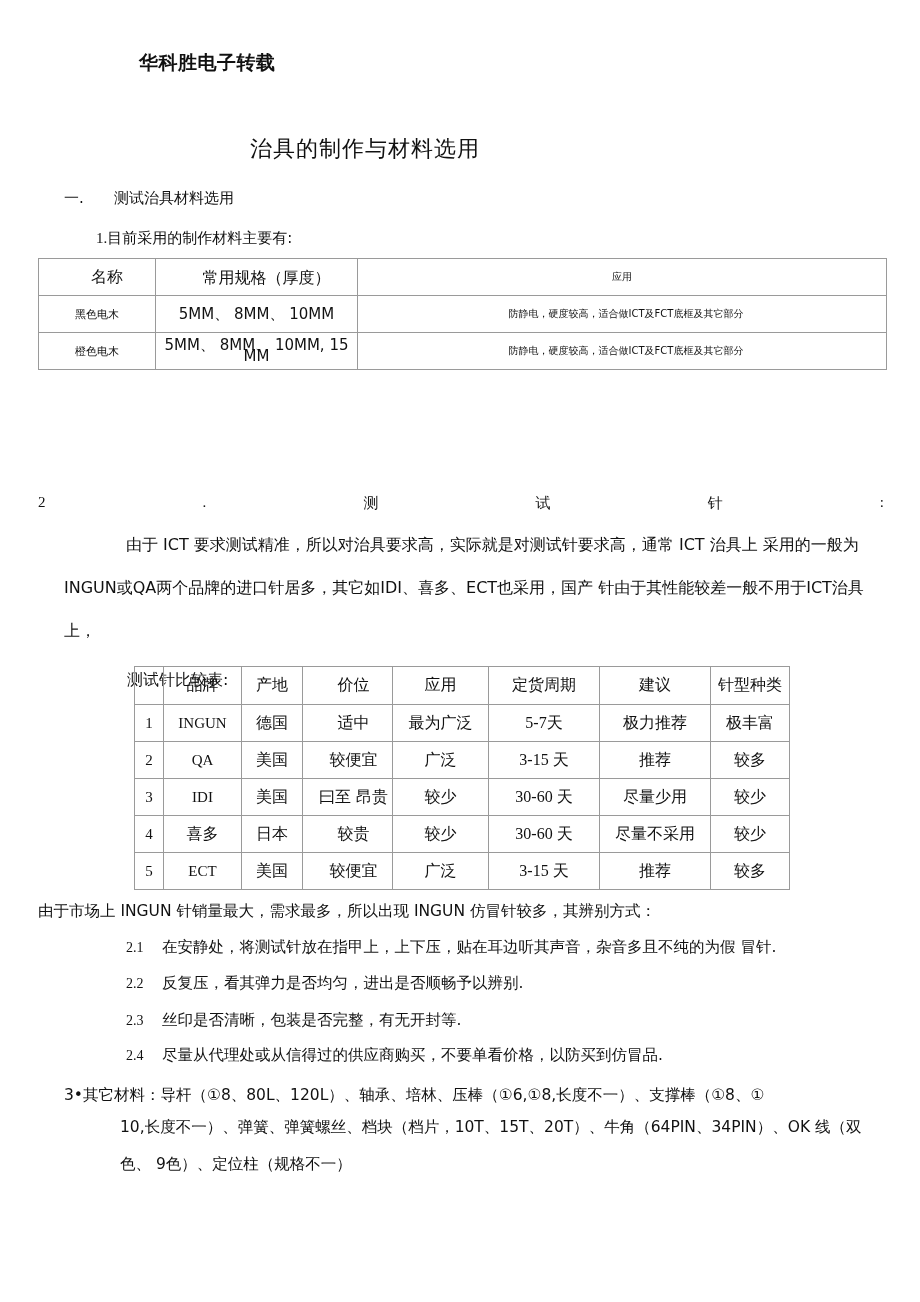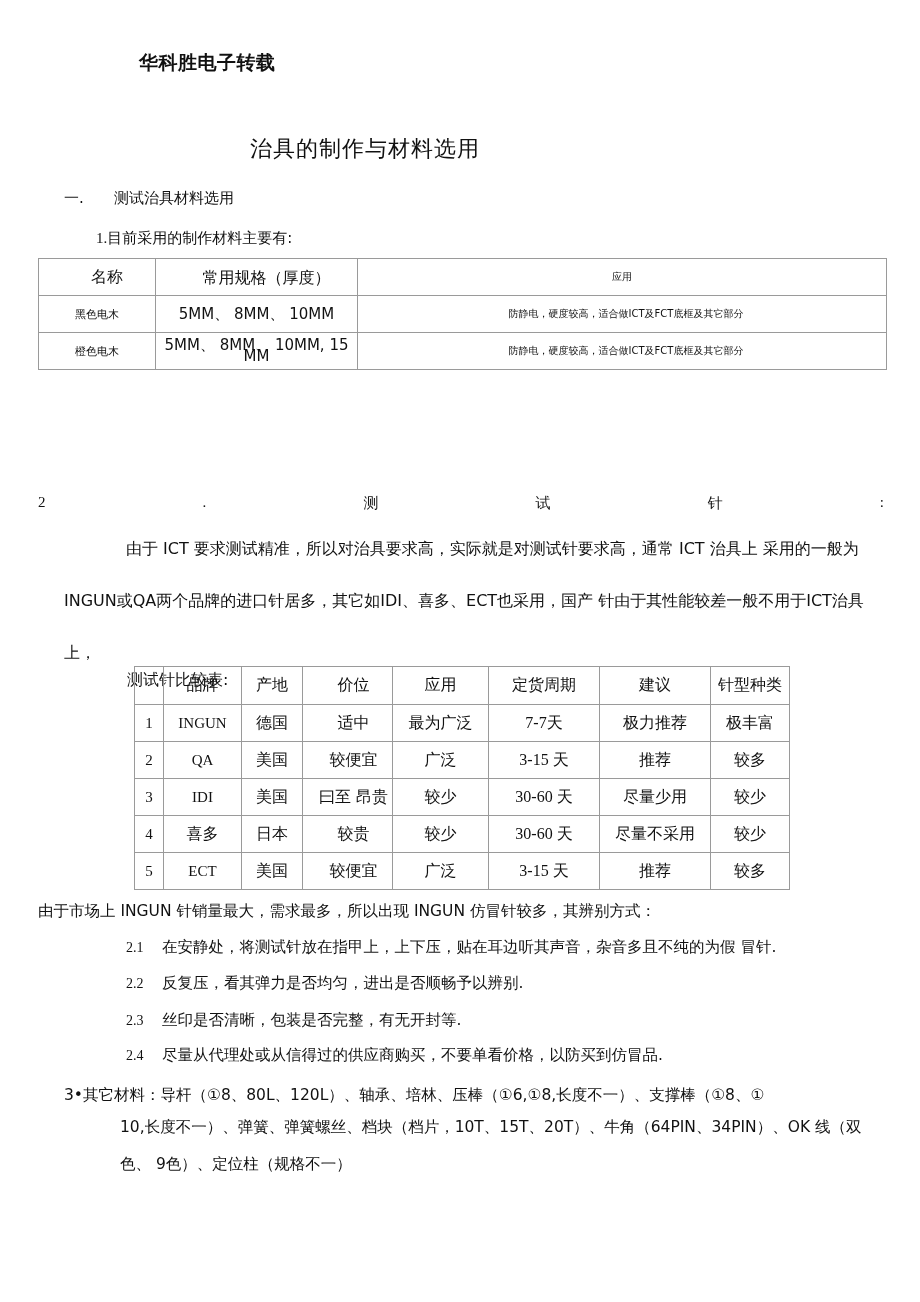--- a/index.html
+++ b/index.html
@@ -22,21 +22,21 @@
     .t1 td, .t1 th { border: 1px solid #9a9a9a; padding: 0; font-weight: normal; }
     .t1 th { height: 36px; font-size: 16px; padding-left: 20px; }
     .t1 td { height: 36px; font-size: 10px; }
     .t1 .c-name { width: 96px; text-align: center; font-size: 11px; }
     .t1 .c-spec { width: 181px; text-align: center; font-size: 15px; line-height: 11px; }
     .t1 .c-app { text-align: center; padding-left: 8px; font-size: 10px; }
     .t1 th.c-app { text-align: center; padding-left: 0; }
 
     .sec2 { left: 38px; top: 494px; width: 846px; font-size: 15px; display: flex; justify-content: space-between; }
 
-    .para { left: 64px; font-size: 16px; line-height: 52px; white-space: normal; width: 815px; }
+    .para { left: 64px; font-size: 16px; line-height: 43px; white-space: normal; width: 815px; }
     .para1 { top: 523px; text-indent: 62px; }
     .subhead { left: 127px; top: 634px; font-size: 16px; margin-top: 36px; }
 
     
     .t2 { left: 134px; top: 666px; width: 656px; }
     .t2 td, .t2 th { border: 1px solid #9a9a9a; text-align: center; padding: 0; font-weight: normal; height: 36px; font-size: 16px; }
     .t2 th { height: 37px; }
     .t2 .num { width: 28px; font-family: "Liberation Serif", serif; font-size: 15px; }
     .t2 .brand { width: 77px; }
     .t2 .origin { width: 60px; }
@@ -124,21 +124,21 @@
       <th class="types">针型种类</th>
     </tr>
   </thead>
   <tbody id="t2body">
       <tr>
         <td class="num">1</td>
         <td class="brand latin">INGUN</td>
         <td class="origin">德国</td>
         <td class="price">适中</td>
         <td class="use">最为广泛</td>
-        <td class="period"><span class="rm">7-7天</span></td>
+        <td class="period"><span class="rm">5-7天</span></td>
         <td class="advice">极力推荐</td>
         <td class="types">极丰富</td>
       </tr>
       <tr>
         <td class="num">2</td>
         <td class="brand latin">QA</td>
         <td class="origin">美国</td>
         <td class="price">较便宜</td>
         <td class="use">广泛</td>
         <td class="period"><span class="rm">3-15 天</span></td>

